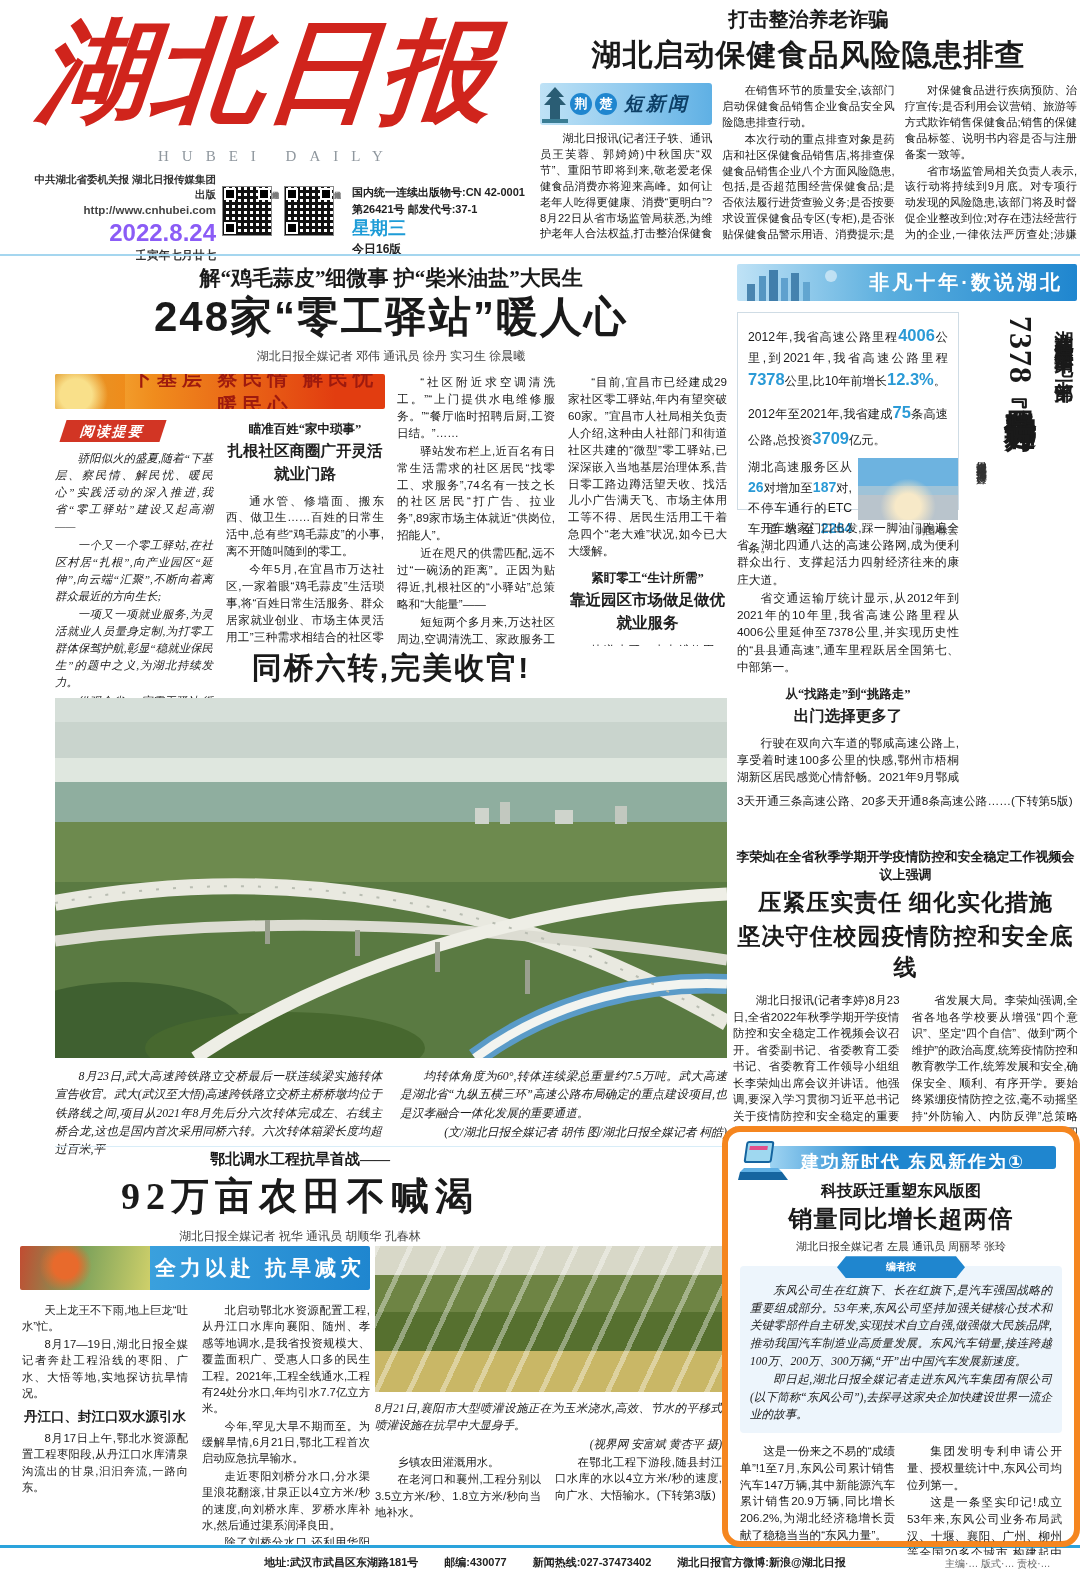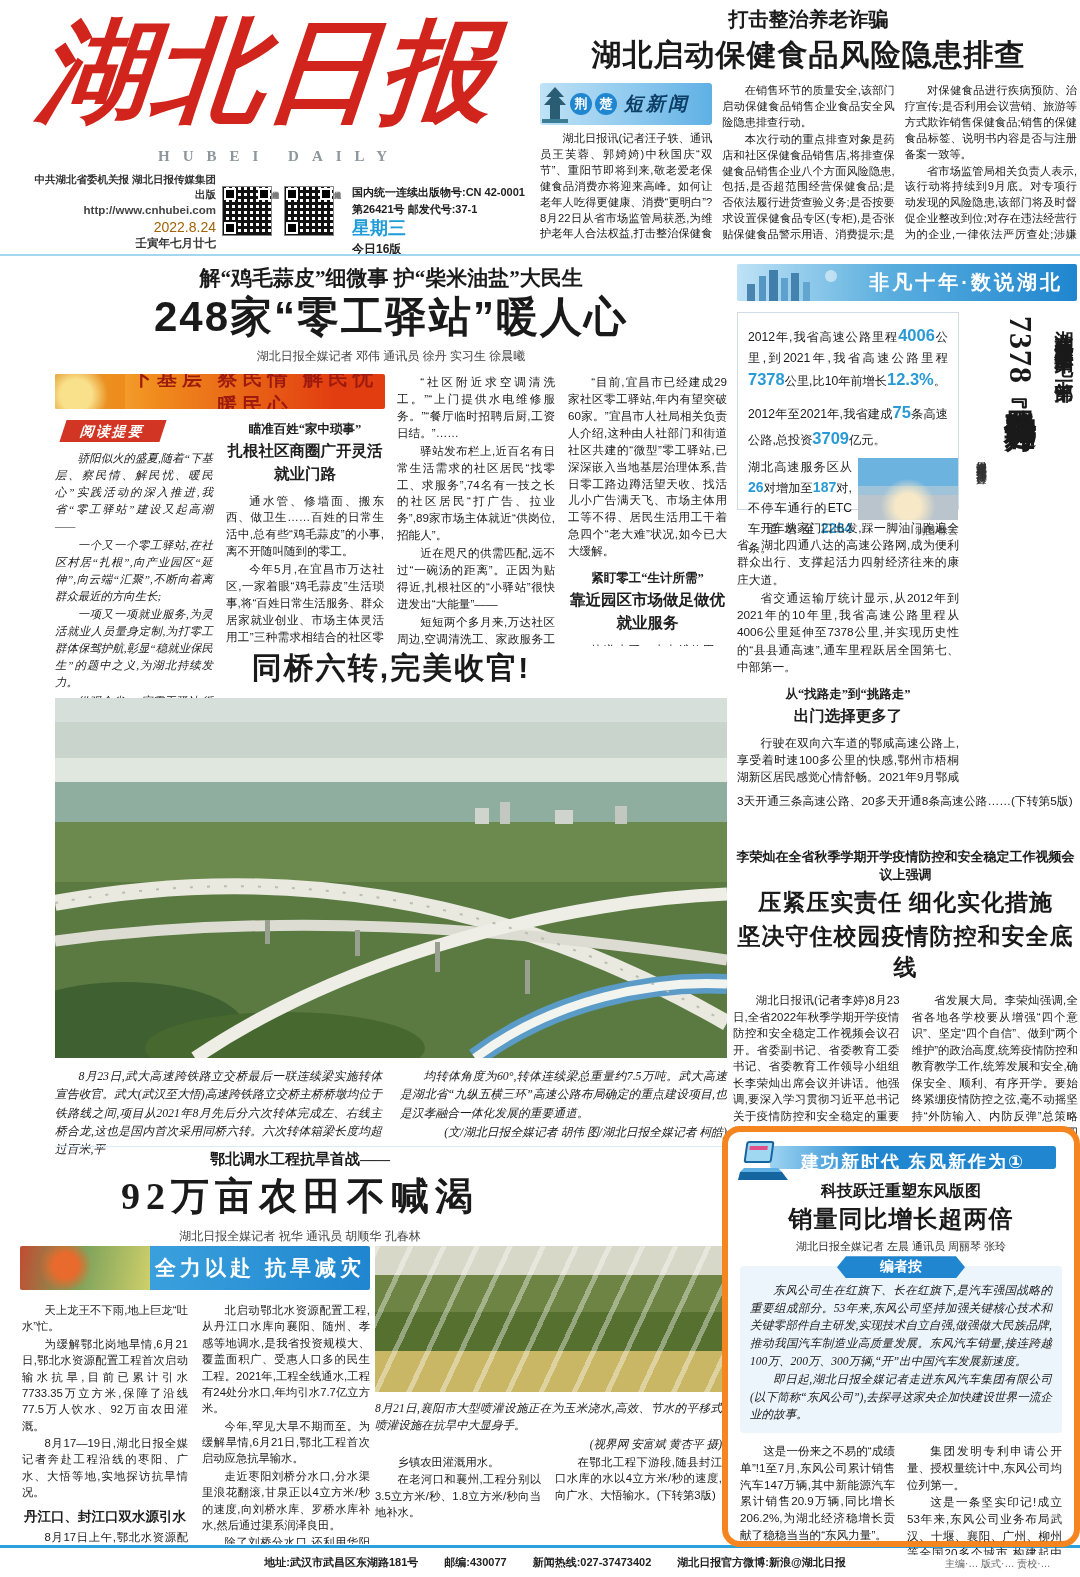--- a/index.html
+++ b/index.html
@@ -15,25 +15,25 @@
   .bodytext{font-size:11.6px;line-height:1.46;text-align:justify;color:#202020;overflow:hidden;}
   .subk{text-align:center;font-weight:bold;font-family:"Liberation Serif",serif;
         font-size:12.5px;margin:9px 0 2px;text-indent:0;}
   .subt{text-align:center;font-weight:bold;font-size:15.5px;margin:0 0 7px;text-indent:0;}
 
   
   #mast-logo{left:38px;top:10px;width:505px;height:138px;font-size:112px;line-height:1.12;
              color:#d0241c;font-weight:bold;font-style:italic;transform:skewX(-5deg);
              font-family:"Liberation Serif",serif;letter-spacing:2px;white-space:nowrap;}
   #mast-en{left:158px;top:148px;font-size:15px;letter-spacing:13px;color:#8f979e;
-           font-weight:bold;font-family:"Liberation Serif",serif;}
+           font-weight:normal;font-family:"Liberation Serif",serif;}
   #mast-left{left:26px;top:172px;width:190px;text-align:right;line-height:1.45;}
   #mast-left .org{font-size:10.5px;font-weight:bold;color:#333;}
   #mast-left .site{font-size:11.5px;font-weight:bold;color:#444;}
-  #mast-left .date{font-size:14px;font-weight:normal;color:#a16207;line-height:1.15;}
+  #mast-left .date{font-size:24px;font-weight:bold;color:#8b5cf6;line-height:1.15;}
   #mast-left .lunar{font-size:11.5px;font-weight:bold;color:#333;}
   .qr{width:48px;height:48px;border:1px solid #888;background:
       repeating-linear-gradient(0deg,#111 0 3px,transparent 3px 6px),
       repeating-linear-gradient(90deg,#111 0 3px,#fff 3px 6px);position:absolute;}
   .qr .csq{position:absolute;width:12px;height:12px;background:#000;border:2px solid #fff;box-sizing:border-box;}
   .qr .c1{left:1px;top:1px;} .qr .c2{right:1px;top:1px;} .qr .c3{left:1px;bottom:1px;}
   .qrlabel{writing-mode:vertical-rl;font-size:7px;color:#777;height:48px;position:absolute;line-height:1;}
   #mast-right{left:352px;top:184px;width:200px;line-height:1.5;}
   #mast-right .l1,#mast-right .l2{font-size:11px;font-weight:bold;color:#222;}
   #mast-right .week{font-size:18px;font-weight:bold;color:#1e9cd7;line-height:1.25;}
@@ -121,21 +121,21 @@
   #df-banner{position:relative;margin:4px 6px 0 30px;height:23px;border-radius:3px;
              background:linear-gradient(90deg,#9fd4f2,#1f86cf 35%);color:#fff;font-size:18px;
              font-weight:bold;text-align:center;line-height:33px;letter-spacing:2px;}
   #df-laptop{position:absolute;left:-32px;top:-8px;width:56px;height:46px;}
   #df-box .kick{font-size:16px;margin-top:12px;}
   #df-box .head{font-size:24px;line-height:1.3;letter-spacing:1px;margin-top:2px;}
   #df-box .byline{font-size:11px;color:#333;margin-top:4px;}
   #df-note{margin-top:12px;background:#edf5fc;border-radius:4px;padding:16px 10px 8px;position:relative;
            font-size:11.6px;line-height:1.52;text-align:justify;}
   #df-note-badge{position:absolute;top:-10px;left:50%;transform:translateX(-50%);width:128px;height:22px;
-           background:#1f86cf;color:#fff;font-size:14px;font-weight:bold;text-align:center;line-height:22px;
+           background:#1f86cf;color:#fff;font-size:10px;font-weight:bold;text-align:center;line-height:22px;
            clip-path:polygon(0 50%,7% 0,93% 0,100% 50%,93% 100%,7% 100%);font-style:normal;}
   #df-cols{display:flex;gap:12px;margin-top:10px;height:112px;overflow:hidden;}
   #df-cols .col{flex:1;font-size:11.6px;line-height:1.45;text-align:justify;}
 
   
   #drought{left:20px;top:1150px;width:702px;}
   #drought .kick{font-size:15px;}
   #drought .head{font-size:38px;letter-spacing:6px;margin-top:2px;}
   #drought .byline{font-size:12px;color:#444;margin-top:6px;}
   #dr-banner{position:absolute;left:0;top:96px;width:350px;height:44px;display:flex;overflow:hidden;border-radius:2px;}
@@ -256,21 +256,21 @@
       <div class="subt">扎根社区商圈广开灵活就业门路</div>
       <div>
           <p>通水管、修墙面、搬东西、做卫生……百姓的日常生活中,总有些“鸡毛蒜皮”的小事,离不开随叫随到的零工。</p>
           <p>今年5月,在宜昌市万达社区,一家着眼“鸡毛蒜皮”生活琐事,将“百姓日常生活服务、群众居家就业创业、市场主体灵活用工”三种需求相结合的社区零工驿站开门迎客,居民们纷纷表示“期盼已久”。</p>
         </div>
     </div>
 
     <div class="gcol bodytext" id="gig-c3">
         <p>“社区附近求空调清洗工。”“上门提供水电维修服务。”“餐厅临时招聘后厨,工资日结。”……</p>
         <p>驿站发布栏上,近百名有日常生活需求的社区居民“找零工、求服务”,74名有一技之长的社区居民“打广告、拉业务”,89家市场主体就近“供岗位,招能人”。</p>
-        <p>近在咫尺的供需匹配,远不过“一碗汤的距离”。正因为贴得近,扎根社区的“小驿站”很快迸发出“大能量”——</p>
+        <p>近在咫尺的供需匹配,远不过“一碗汤的距离”。正因为贴得近,扎根社区的“小驿站”总策略和“大能量”——</p>
         <p>短短两个多月来,万达社区周边,空调清洗工、家政服务工就近接活业务量增加20%,384个有灵活就业意愿的居民找到就业岗位,183家市场主体591个长期和临时用工需求得到满足。</p>
       </div>
 
     <div class="gcol bodytext" id="gig-c4">
       <div>
           <p>“目前,宜昌市已经建成29家社区零工驿站,年内有望突破60家。”宜昌市人社局相关负责人介绍,这种由人社部门和街道社区共建的“微型”零工驿站,已深深嵌入当地基层治理体系,昔日零工路边蹲活望天收、找活儿小广告满天飞、市场主体用工等不得、居民生活用工干着急四个“老大难”状况,如今已大大缓解。</p>
         </div>
       <div class="subk">紧盯零工“生计所需”</div>
       <div class="subt">靠近园区市场做足做优就业服务</div>
       <div>
@@ -420,21 +420,20 @@
       <span class="bl">全力以赴  抗旱减灾</span>
     </div>
 
     <div id="dr-photo">
         <span class="mist"></span>
       </div>
 
     <div class="drcol" id="dr-c1">
       <div>
           <p>天上龙王不下雨,地上巨龙“吐水”忙。</p>
-          <p>为缓解鄂北岗地旱情,6月21日,鄂北水资源配置工程首次启动输水抗旱,目前已累计引水7733.35万立方米,保障了沿线77.5万人饮水、92万亩农田灌溉。</p>
           <p>8月17—19日,湖北日报全媒记者奔赴工程沿线的枣阳、广水、大悟等地,实地探访抗旱情况。</p>
         </div>
       <div id="dr-sub">丹江口、封江口双水源引水</div>
       <div>
           <p>8月17日上午,鄂北水资源配置工程枣阳段,从丹江口水库清泉沟流出的甘泉,汩汩奔流,一路向东。</p>
         </div>
     </div>
     <div class="drcol" id="dr-c2">
         <p>北启动鄂北水资源配置工程,从丹江口水库向襄阳、随州、孝感等地调水,是我省投资规模大、覆盖面积广、受惠人口多的民生工程。2021年,工程全线通水,工程有24处分水口,年均引水7.7亿立方米。</p>
         <p>今年,罕见大旱不期而至。为缓解旱情,6月21日,鄂北工程首次启动应急抗旱输水。</p>

